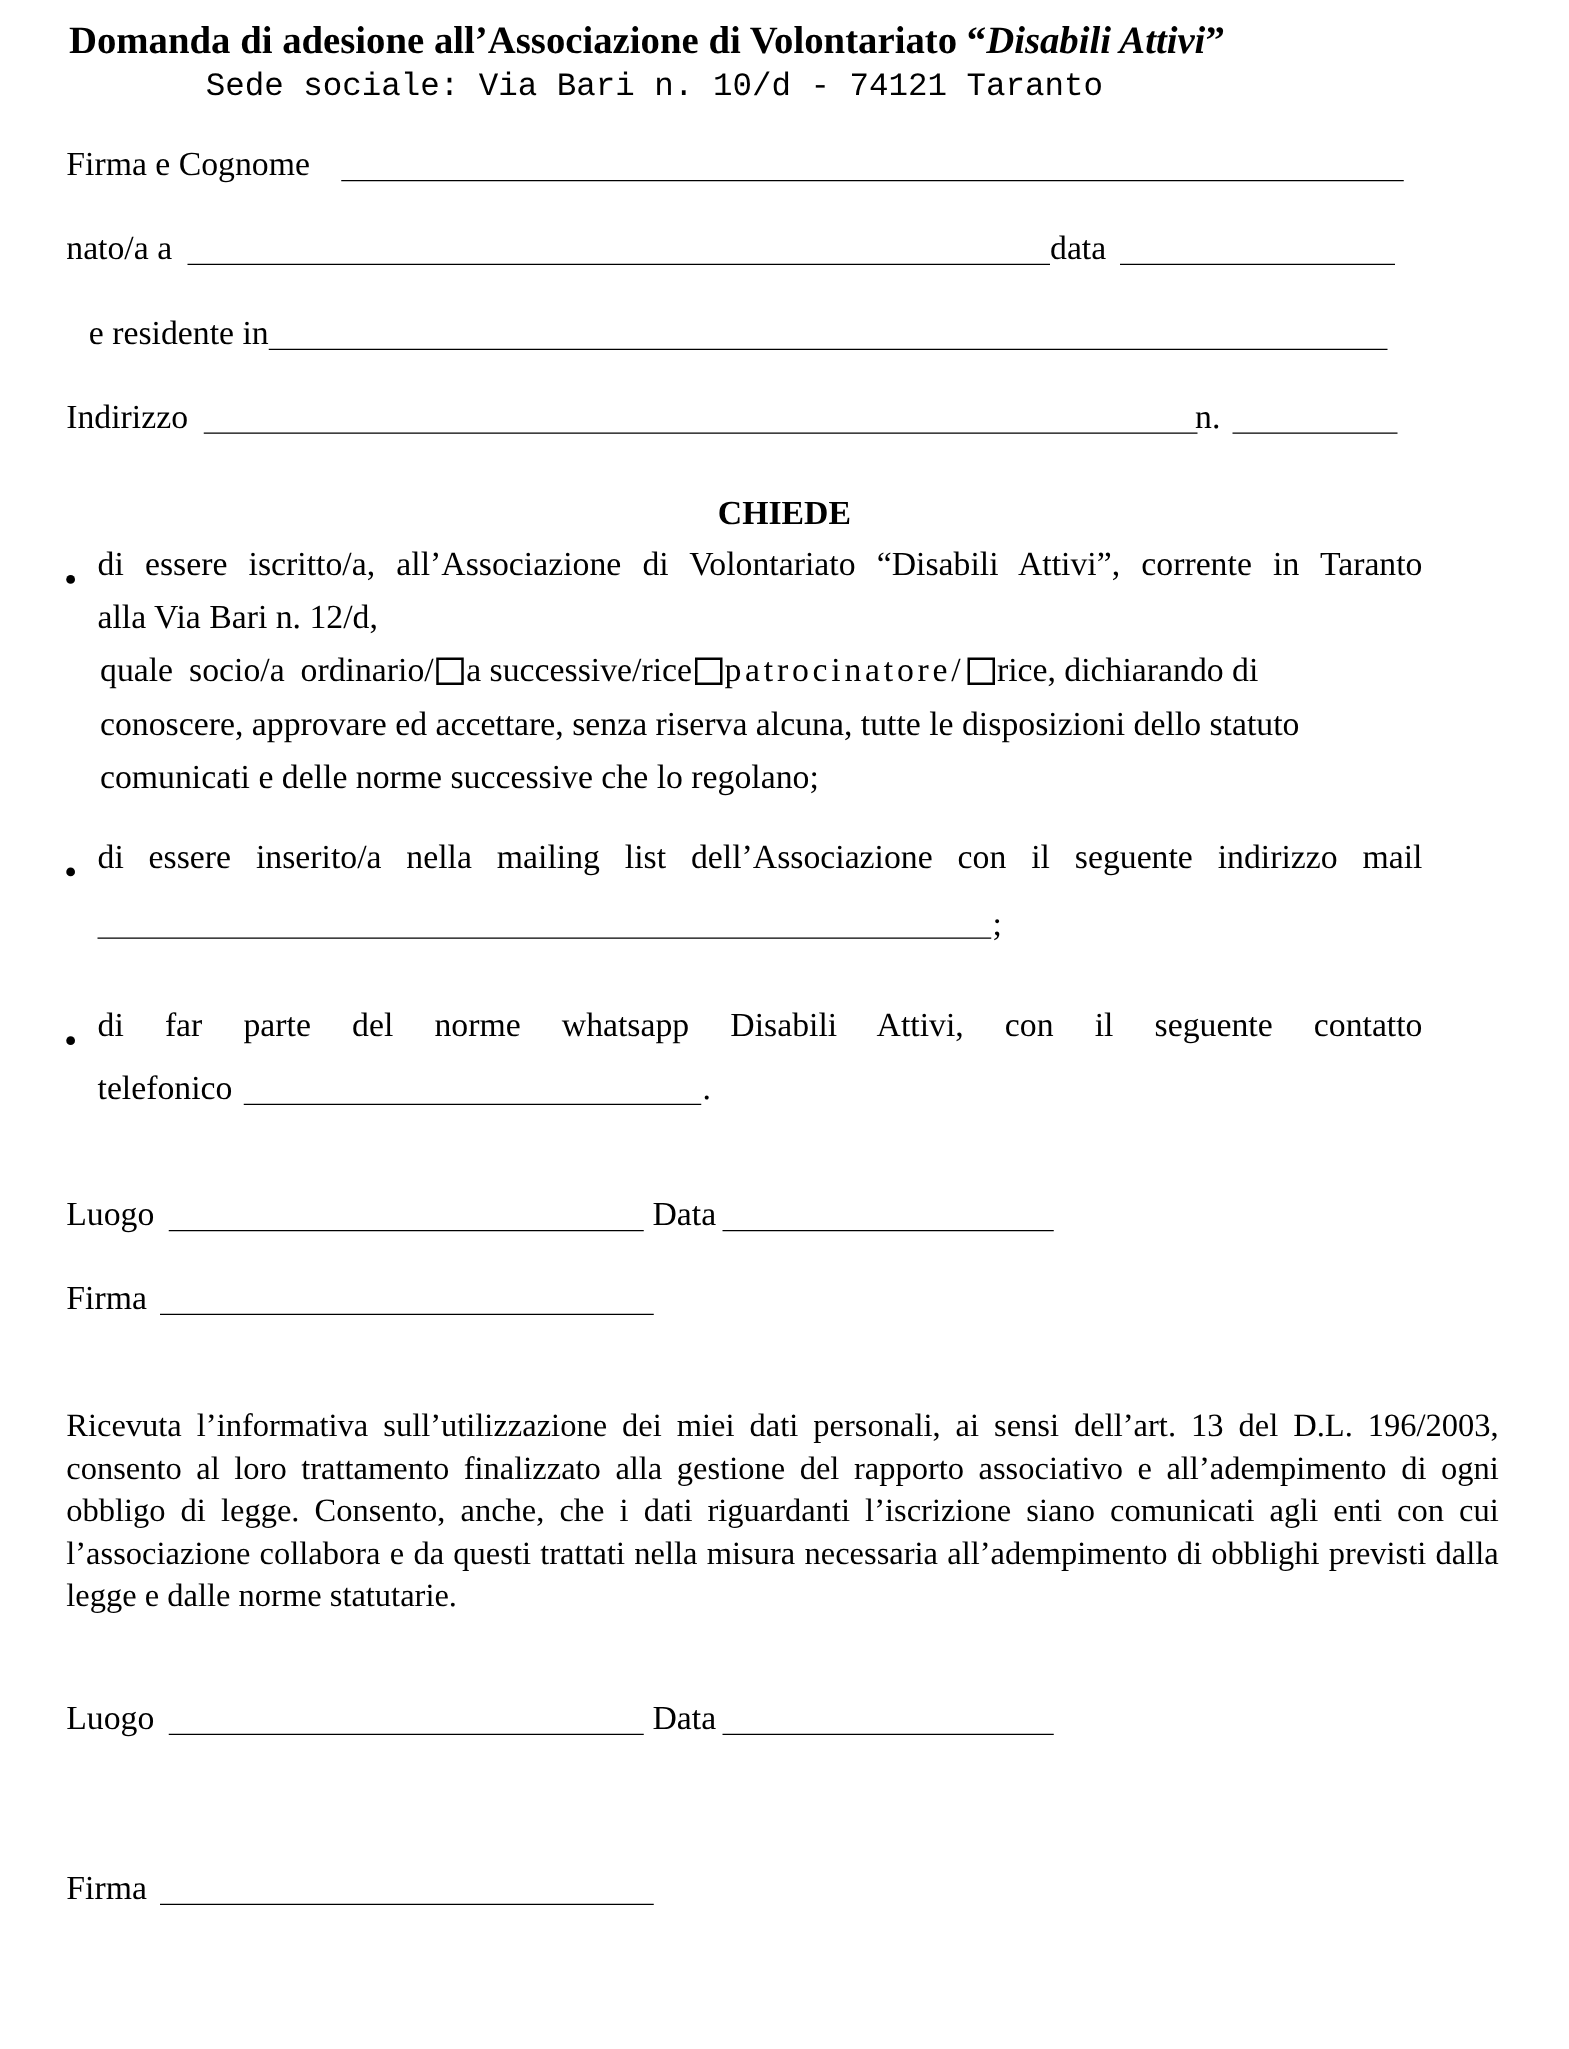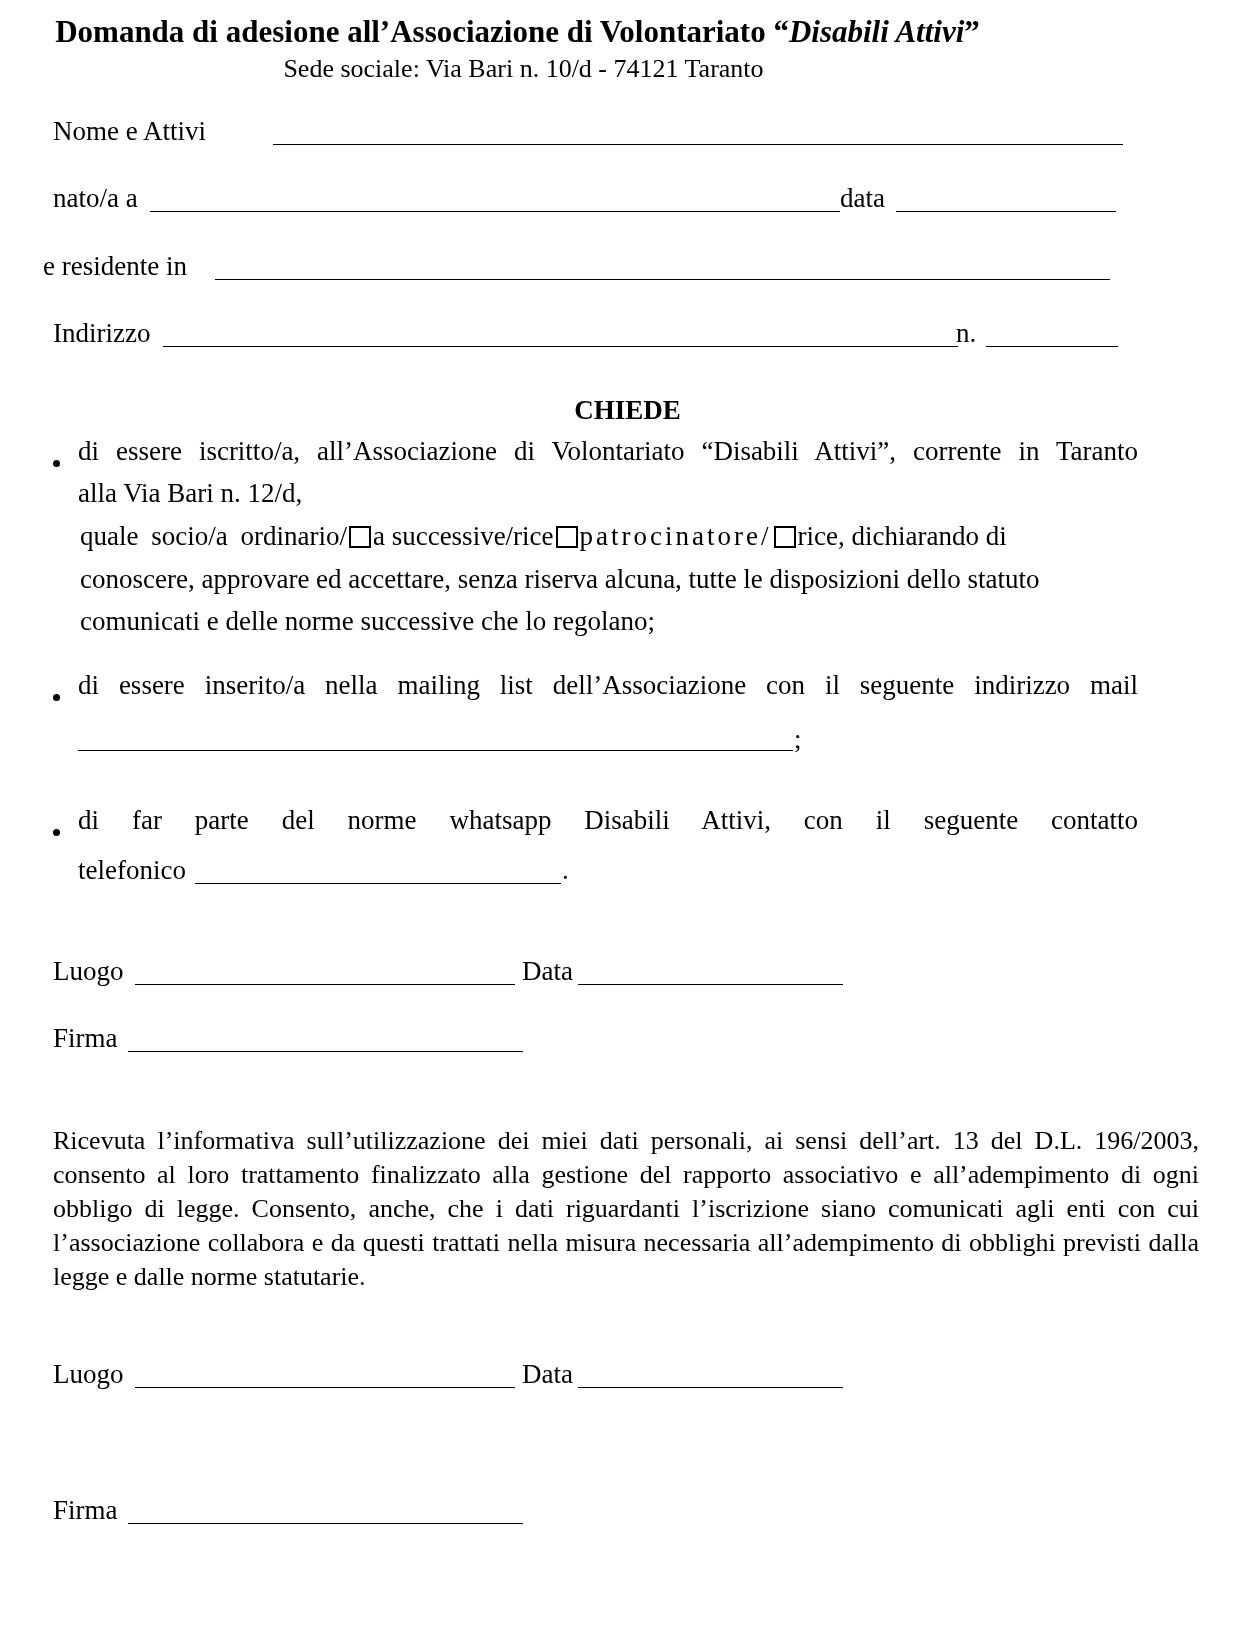--- a/index.html
+++ b/index.html
@@ -3,21 +3,21 @@
 <meta charset="utf-8">
 <style>
   html, body { margin:0; padding:0; background:#ffffff; }
   body {
     width:1255px; height:1639px; position:relative; overflow:hidden;
     font-family: "Liberation Serif", "DejaVu Serif", serif; color:#000;
   }
   .abs { position:absolute; white-space:nowrap; }
   .title { left:0; width:1035px; top:14px; text-align:center; font-size:31px; font-weight:bold; }
   .title i { font-style:italic; }
-  .subtitle { left:0; width:1047px; top:54px; text-align:center; font-size:26px; }
+  .subtitle { left:0; width:1047px; top:54px; text-align:center; font-size:26px;font-family:Liberation Mono, monospace; }
   .lbl { font-size:27px; }
   .line { position:absolute; border-bottom:1.5px solid #000; height:0; }
   .heading { left:0; width:1255px; top:395px; text-align:center; font-size:27px; font-weight:bold; }
   .bullet { font-size:27px; }
   .dot { position:absolute; width:7px; height:7px; border-radius:50%; background:#000; }
   .cb { display:inline-block; width:22px; height:22px; border:2px solid #000; vertical-align:-3px; margin:0 2px; box-sizing:border-box; }
   .spaced { letter-spacing:3px; }
   .justify { text-align:justify; text-align-last:justify; }
   .para {
     position:absolute; left:53px; width:1146px; font-size:26px; line-height:34px;
@@ -25,29 +25,29 @@
   }
 </style>
 </head>
 <body>
 
 <div class="abs title">
   <span>Domanda di adesione all’Associazione di Volontariato “</span><i>Disabili Attivi</i><span>”</span>
 </div>
 <div class="abs subtitle">Sede sociale: Via Bari n. 10/d - 74121 Taranto</div>
 
-<div class="abs lbl" style="left:53px;top:116px;">Nome e Attivi</div>
+<div class="abs lbl" style="left:53px;top:116px;">Firma e Cognome</div>
 <div class="line" style="left:273px;top:144px;width:850px;"></div>
 
 <div class="abs lbl" style="left:53px;top:183px;">nato/a a</div>
 <div class="line" style="left:150px;top:211px;width:690px;"></div>
 <div class="abs lbl" style="left:840px;top:183px;">data</div>
 <div class="line" style="left:896px;top:211px;width:220px;"></div>
 
-<div class="abs lbl" style="left:43px;top:251px;font-family:Liberation Serif, serif;">e residente in</div>
+<div class="abs lbl" style="left:71px;top:251px;font-family:Liberation Serif, serif;">e residente in</div>
 <div class="line" style="left:215px;top:279px;width:895px;"></div>
 
 <div class="abs lbl" style="left:53px;top:318px;">Indirizzo</div>
 <div class="line" style="left:163px;top:346px;width:795px;"></div>
 <div class="abs lbl" style="left:956px;top:318px;">n.</div>
 <div class="line" style="left:986px;top:346px;width:132px;"></div>
 
 <div class="abs heading">CHIEDE</div>
 
 <div class="dot" style="left:53px;top:460px;"></div>

